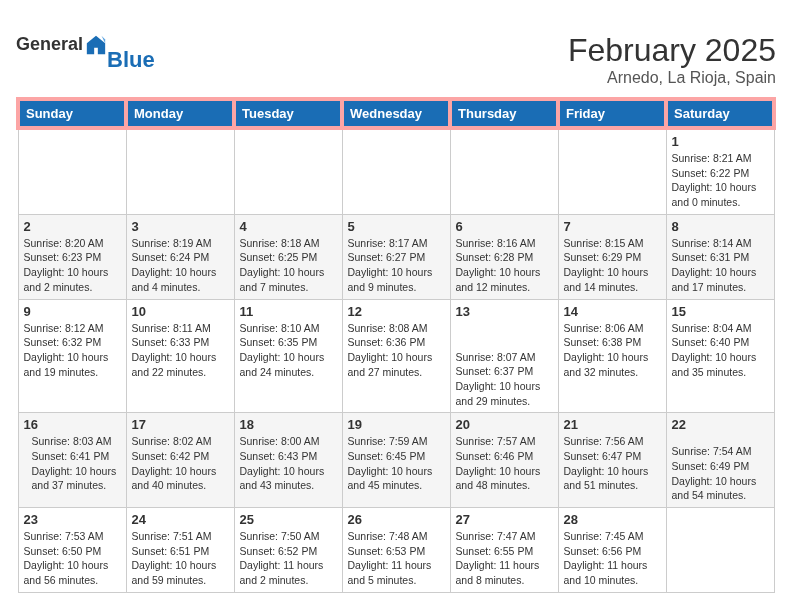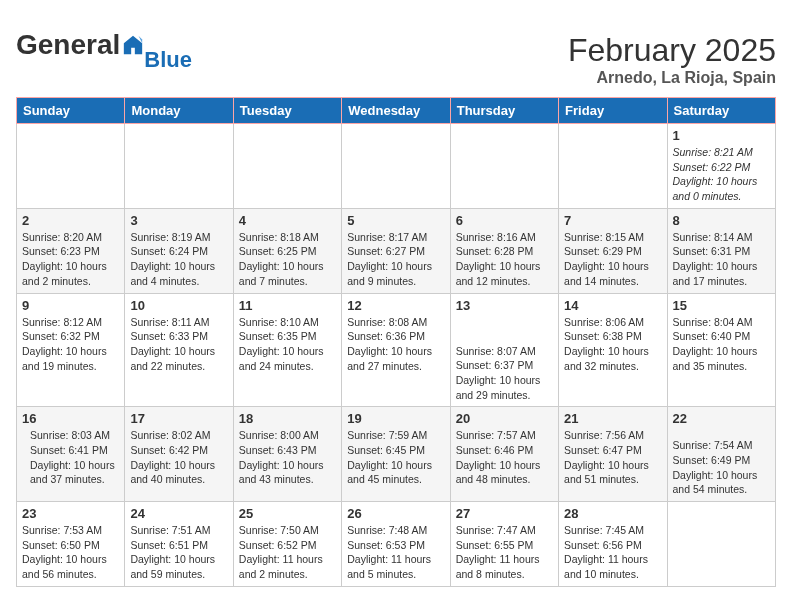--- a/index.html
+++ b/index.html
@@ -19,21 +19,21 @@
     .logo {
       display: flex;
       flex-direction: column;
       align-items: flex-start;
     }
     .logo-text {
       display: flex;
       align-items: center;
     }
     .logo-general {
-      font-size: 28px;
+      font-size: 18px;
       font-weight: bold;
       color: #333;
     }
     .logo-blue {
       font-size: 22px;
       font-weight: bold;
       color: #1a6db5;
       margin-top: 31px;
     }
     .logo-icon {
@@ -46,34 +46,33 @@
     }
     .month-year {
       font-size: 32px;
       color: #333;
       font-weight: normal;
       margin-top: 16px;
     }
     .location {
       font-size: 16px;
       color: #555;
-      font-weight: bold;
     }
     .calendar {
       width: 100%;
       border-collapse: collapse;
     }
     .calendar th {
       background-color: #1a6db5;
       color: white;
       text-align: left;
       padding: 5px 6px;
       font-size: 13px;
       font-weight: bold;
-      border: 1px solid #fca5a5;
+      border: 4px solid #fca5a5;
     }
     .calendar td {
       vertical-align: top;
       border: 1px solid #ccc;
       padding: 4px 5px;
       width: 108px;
       min-height: 80px;
       font-size: 11px;
       color: #333;
       background: #fff;
@@ -134,21 +133,21 @@
   <tbody id="calendar-body">
   <tr>
         <td class="empty-cell"></td>
         <td class="empty-cell"></td>
         <td class="empty-cell"></td>
         <td class="empty-cell"></td>
         <td class="empty-cell"></td>
         <td class="empty-cell"></td>
         <td>
           <span class="day-number">1</span>
-          <div class="day-info" style="white-space: pre-line; font-style: italic;">Sunrise: 8:21 AM
+          <div class="day-info" style="white-space: pre-line;">Sunrise: 8:21 AM
 Sunset: 6:22 PM
 Daylight: 10 hours
 and 0 minutes.</div>
         </td>
       </tr>
       <tr>
         <td>
           <span class="day-number">2</span>
           <div class="day-info" style="white-space: pre-line;">Sunrise: 8:20 AM
 Sunset: 6:23 PM

